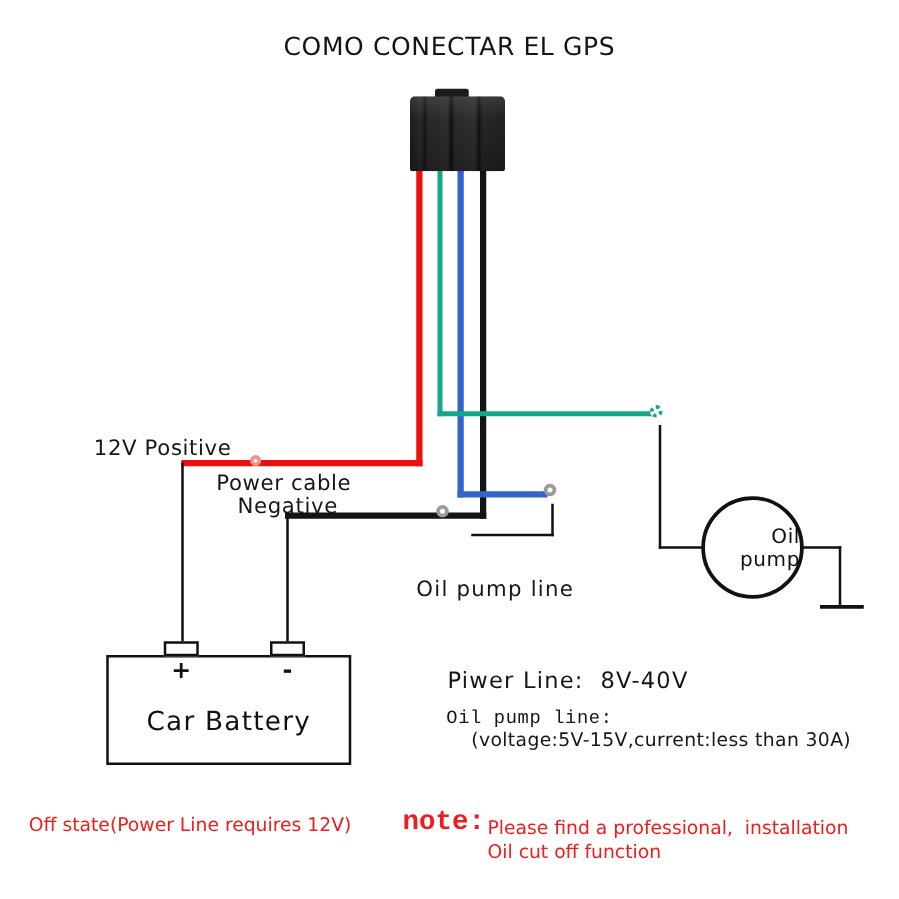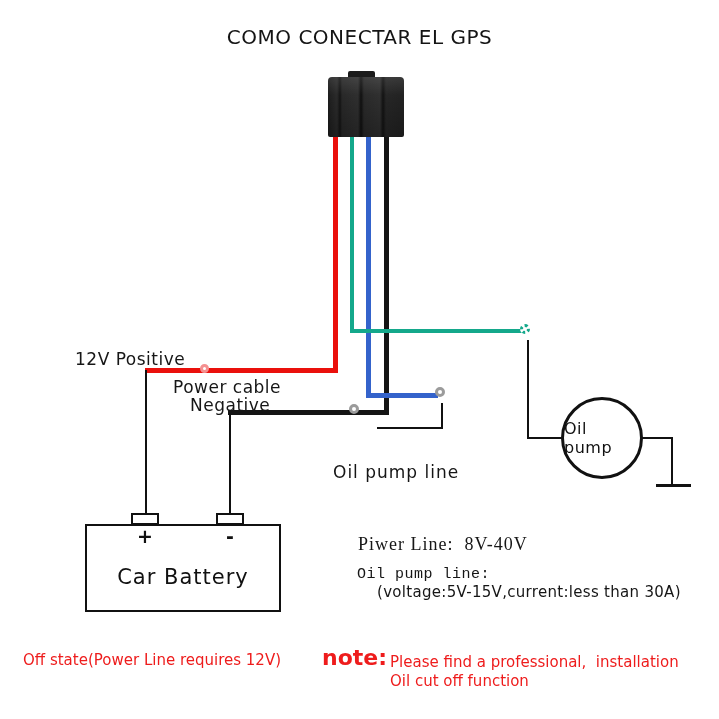--- a/index.html
+++ b/index.html
@@ -1,15 +1,15 @@
 <!DOCTYPE html>
 <html><head>
 <meta charset="utf-8">
 <style>
-  * { margin: 0; padding: 0; box-sizing: border-box; }
+  * { margin: 0; padding: 0; box-sizing: border-box; text-align: right; }
   html, body { background: #ffffff; }
   body {
     width: 719px; height: 719px;
     position: relative;
     font-family: "DejaVu Sans", "Liberation Sans", sans-serif;
     color: #111;
     overflow: hidden;
   }
   .wire { position: absolute; }
   .lead { position: absolute; background: #111; }
@@ -105,20 +105,20 @@
 <div class="terminal" style="left:216px;"></div>
 <div class="term-sign" style="left:131px;">+</div>
 <div class="term-sign" style="left:216px;">-</div>
 <div class="battery-name">Car Battery</div>
 
 <div class="label" style="left:75px; top:349px; font-size:17px; letter-spacing:0.5px;">12V Positive</div>
 <div class="label" style="left:173px; top:377px; font-size:17px; letter-spacing:0.5px;">Power cable</div>
 <div class="label" style="left:190px; top:395px; font-size:17px; letter-spacing:0.5px;">Negative</div>
 <div class="label" style="left:333px; top:438px; font-size:17px; letter-spacing:1px;margin-top:24px;">Oil pump line</div>
 
-<div class="label pre" style="left:358px; top:534px; font-size:18px; letter-spacing:1px;font-family:Liberation Serif, serif;">Piwer Line:  8V-40V</div>
+<div class="label pre" style="left:358px; top:534px; font-size:18px; letter-spacing:1px;">Piwer Line:  8V-40V</div>
 <div class="label" style="left:357px; top:566px; font-size:15px; letter-spacing:0.5px;font-family:Liberation Mono, monospace;">Oil pump line:</div>
 <div class="label" style="left:357px; top:583px; font-size:15px; letter-spacing:0.3px;margin-left:20px;">(voltage:5V-15V,current:less than 30A)</div>
 
 <div class="red-text" style="left: 23px; top: 651px; font-size: 15px; color: rgb(238, 28, 28);">Off state(Power Line requires 12V)</div>
-<div class="red-text" style="left: 322px; top: 645px; font-size: 22px; font-weight: bold; color: rgb(238, 28, 28);">note:</div>
+<div class="red-text" style="left: 322px; top: 645px; font-size: 22px; font-weight: bold; color: rgb(238, 28, 28); font-family: Liberation Mono, monospace;">note:</div>
 <div class="red-text" style="left: 390px; top: 653px; font-size: 15px; color: rgb(238, 28, 28);">Please find a professional,  installation</div>
 <div class="red-text" style="left: 390px; top: 672px; font-size: 15px; color: rgb(238, 28, 28);">Oil cut off function</div>
 
 </body></html>

